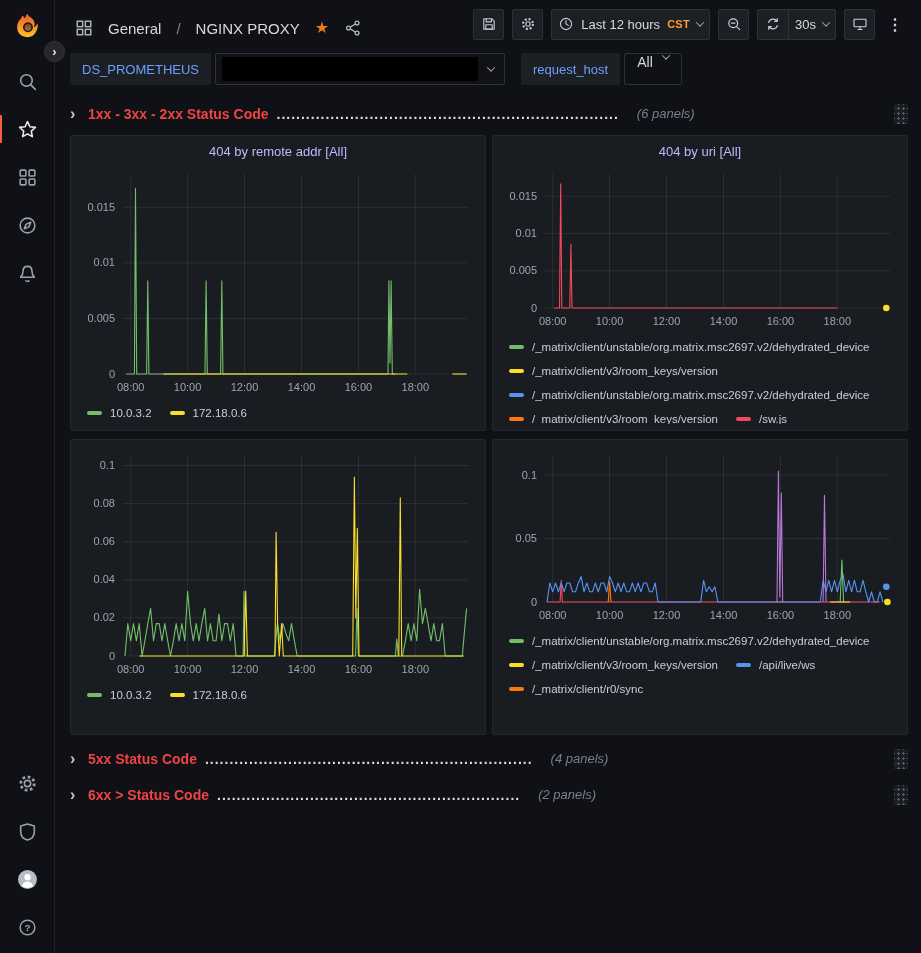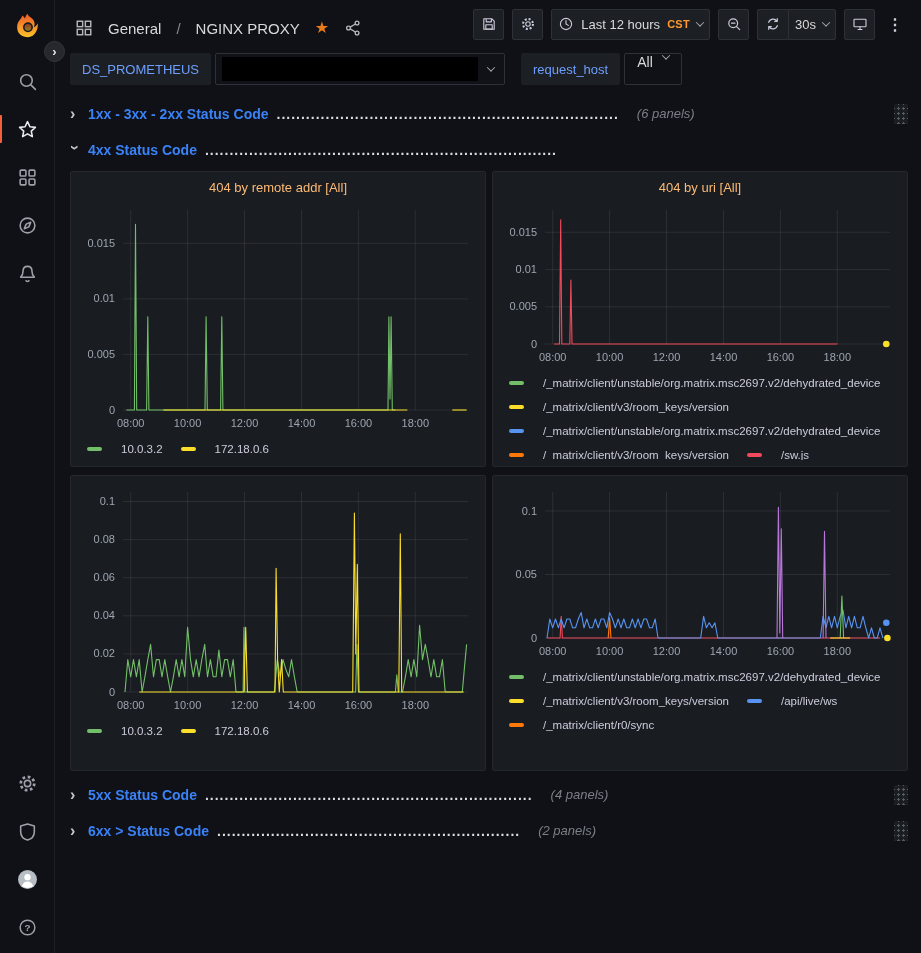--- a/index.html
+++ b/index.html
@@ -99,45 +99,45 @@
   }
 
   
   .dash { flex: 1; padding: 4px 13px 0 15px; overflow: hidden; }
   .rowhdr {
     height: 29px; display: flex; align-items: center; gap: 8px;
     cursor: pointer; margin-bottom: 7px; overflow: hidden;
   }
   .rowhdr .chev { color: #c7c8cc; font-size: 16px; font-weight: 700; width: 10px; flex: none; line-height: 1; }
   .rowhdr .chev.down { transform: rotate(90deg); }
-  .rowhdr .rtitle { font-weight: 700; font-size: 14px; color: #3b82f6; white-space: nowrap; }
+  .rowhdr .rtitle { font-weight: 700; font-size: 14px; color: #ef4444; white-space: nowrap; }
   .rowhdr .leader { font-weight: 700; font-size: 14px; color: #dcdde1; letter-spacing: 1px; white-space: nowrap; overflow: hidden; }
   .rowhdr .count { font-style: italic; color: #7b7f87; font-size: 13px; margin-left: 10px; white-space: nowrap; }
   .rowhdr .spacer { flex: 1; }
   .draghandle {
     width: 14px; height: 20px; flex: none; border-radius: 2px; background-color: #1a1d22;
     background-image: radial-gradient(circle, #565b63 1.1px, transparent 1.3px);
     background-size: 5px 5px; background-position: 2px 2px; cursor: grab;
   }
 
   .grid2 { display: grid; grid-template-columns: 1fr 1fr; gap: 8px 6px; margin: 3px 0 9px; }
   .panel {
     background: #191c21; border: 1px solid #24272d; border-radius: 2px;
     height: 296px; display: flex; flex-direction: column;
     padding: 6px 8px 6px; overflow: hidden; min-width: 0;
   }
   .ptitle {
-    text-align: center; font-size: 13px; font-weight: 500; color: #fdba74;
+    text-align: center; font-size: 13px; font-weight: 500; color: #c4b5fd;
     height: 22px; line-height: 20px; cursor: pointer; white-space: nowrap; overflow: hidden;
   }
   .chart { width: 100%; flex: none; }
   .chart svg text { font-family: "Liberation Sans", sans-serif; }
   .legend { flex: 1; overflow: hidden; padding-left: 8px; margin-top: 2px; }
   .lrow { display: flex; gap: 18px; height: 24px; align-items: center; white-space: nowrap; overflow: hidden; }
-  .litem { display: flex; gap: 19px; align-items: center; font-size: 11.5px; color: #ccccdc; cursor: pointer; flex: none; }
+  .litem { display: flex; gap: 8px; align-items: center; font-size: 11.5px; color: #ccccdc; cursor: pointer; flex: none; }
   .ldash { width: 15px; height: 4px; border-radius: 2px; flex: none; }
 </style>
 </head>
 <body>
 
 <div class="app">
 
   <aside class="sidebar">
     <div class="sb-logo">
       <svg viewBox="0 0 24 24">
@@ -314,25 +314,20 @@
 
       <div class="rowhdr">
         <span class="chev">›</span>
         <span class="rtitle">1xx - 3xx - 2xx Status Code</span>
         <span class="leader">......................................................................</span>
         <span class="count">(6 panels)</span>
         <span class="spacer"></span>
         <span class="draghandle"></span>
       </div>
 
-      <div class="rowhdr">
-        <span class="chev down">›</span>
-        <span class="rtitle">4xx Status Code</span>
-        <span class="leader">........................................................................</span>
-      </div>
 
       <div class="grid2">
         <section class="panel">
           <div class="ptitle">404 by remote addr [All]</div>
           <div class="chart"><svg width="398" height="232">
                 <line x1="44" x2="389" y1="210.0" y2="210.0" stroke="rgba(204,204,220,0.10)"></line>
                 <text x="36" y="213.5" text-anchor="end" font-size="11" fill="#9da5b0">0</text>
                 <line x1="44" x2="389" y1="154.4" y2="154.4" stroke="rgba(204,204,220,0.10)"></line>
                 <text x="36" y="157.9" text-anchor="end" font-size="11" fill="#9da5b0">0.005</text>
                 <line x1="44" x2="389" y1="98.9" y2="98.9" stroke="rgba(204,204,220,0.10)"></line>

